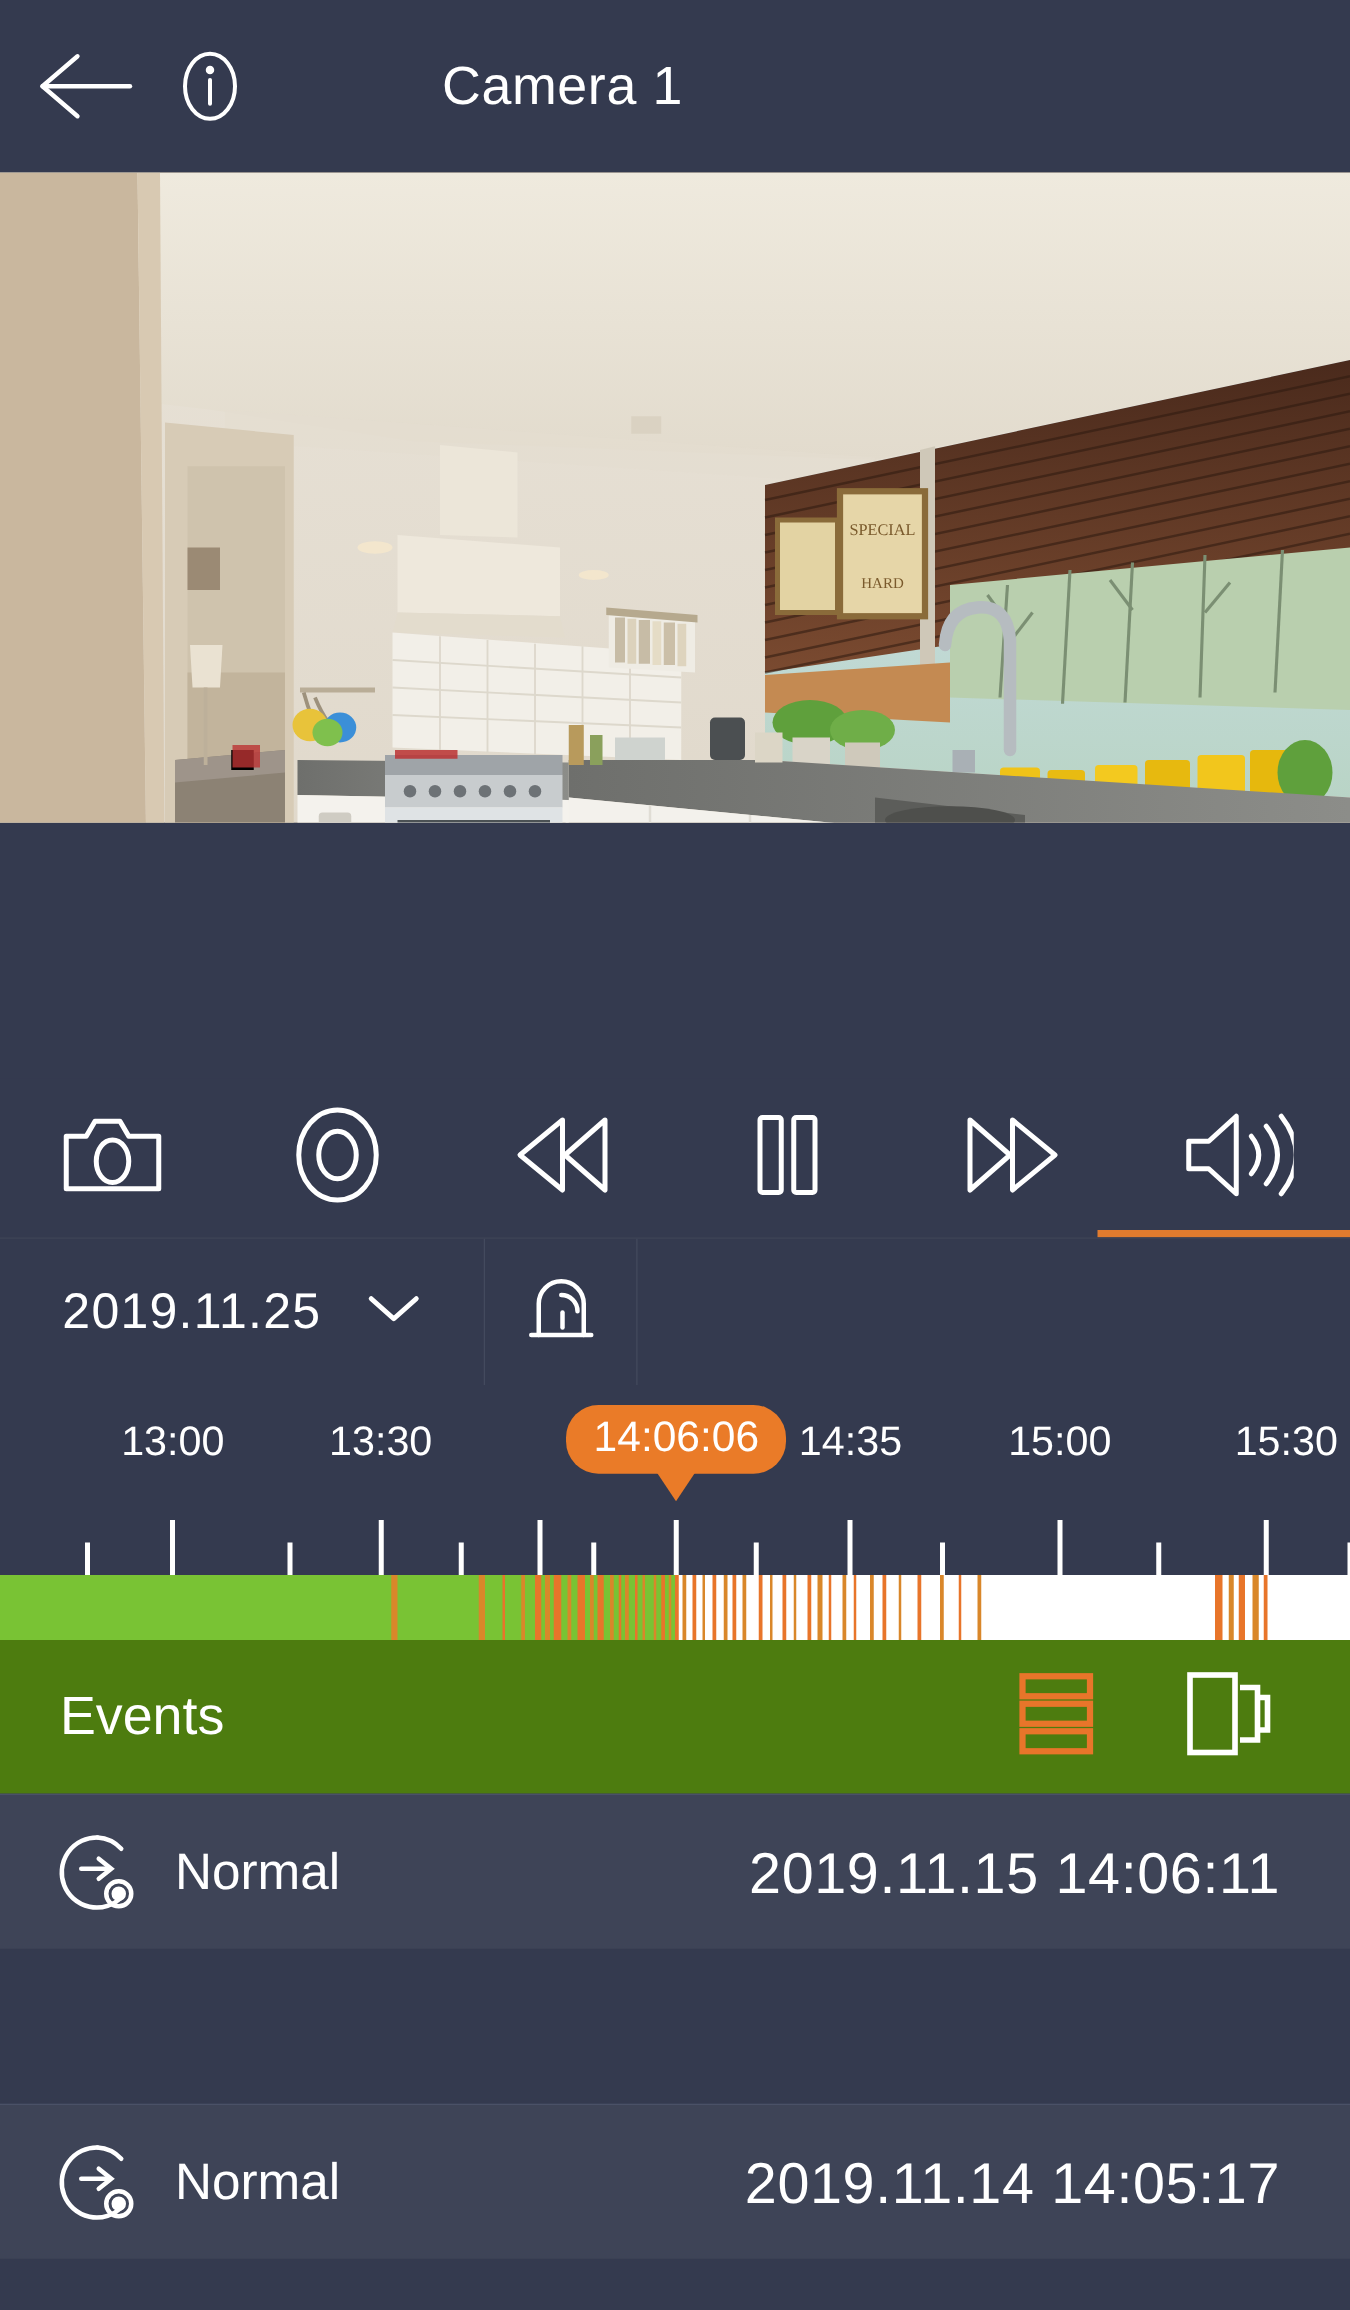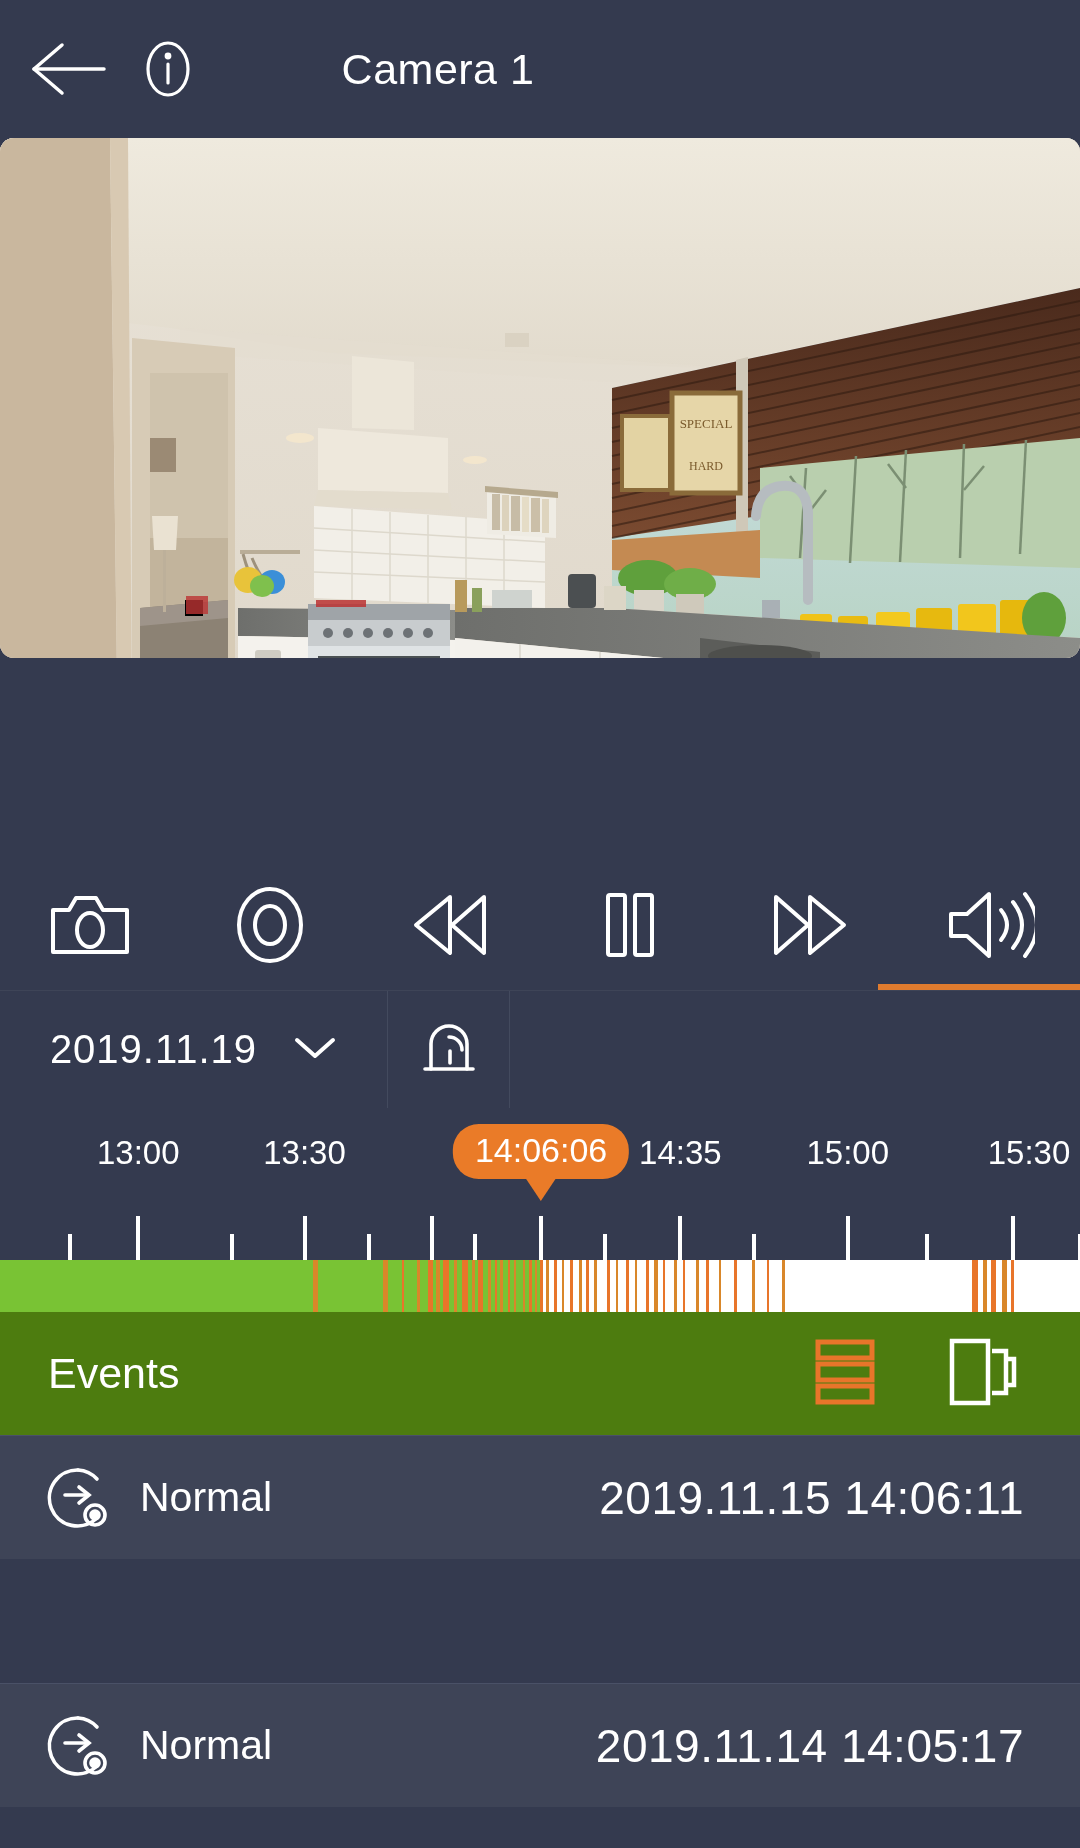--- a/index.html
+++ b/index.html
@@ -13,29 +13,29 @@
 
   
   .header {
     position:absolute; top:0; left:0; width:1080px; height:138px;
     background:#343a4f;
     display:flex; align-items:center;
   }
   .hdr-back { width:96px; height:96px; margin-left:22px; display:flex; align-items:center; justify-content:center; cursor:pointer; }
   .hdr-info { width:76px; height:76px; margin-left:12px; display:flex; align-items:center; justify-content:center; cursor:pointer; }
   .hdr-title {
-    position:absolute; left:4px; width:868px; text-align:center;
+    position:absolute; left:16px; width:868px; text-align:center;
     font-size:43px; letter-spacing:0.5px; color:#ffffff; font-weight:400;
     pointer-events:none;
   }
 
   
   .video {
     position:absolute; top:138px; left:0; width:1080px; height:520px;
-    overflow:hidden; background:#cdbda6;border-radius:14px;
+    overflow:hidden; background:#cdbda6;
   }
   .video svg { display:block; width:1080px; height:725px; }
 
   
   .controls {
     position:absolute; top:863px; left:0; width:1080px; height:127px;
     background:#343a4f; display:flex; align-items:center;
   }
   .ctrl {
     flex:1 1 0; height:127px; display:flex; align-items:center; justify-content:center;
@@ -412,21 +412,21 @@
           <path d="M56 22 q12 15 0 30"></path>
           <path d="M68 14 q18 23 0 46"></path>
           <path d="M80 6 q24 31 0 62"></path>
         </svg>
       </span>
     </div>
   </div>
 
   <div class="datebar">
     <div class="date-cell">
-      <span class="date-text">2019.11.19</span>
+      <span class="date-text">2019.11.25</span>
       <span>
         <svg width="44" height="26" viewBox="0 0 44 26" fill="none" stroke="#ffffff" stroke-width="4" stroke-linecap="round" stroke-linejoin="round">
           <path d="M4 5 L22 21 L40 5"></path>
         </svg>
       </span>
     </div>
     <div class="alarm-cell">
       <span>
         <svg width="60" height="62" viewBox="0 0 60 62" fill="none" stroke="#ffffff" stroke-width="3.6" stroke-linecap="round">
           <path d="M12 52 V27 a18 18 0 0 1 36 0 V52"></path>

